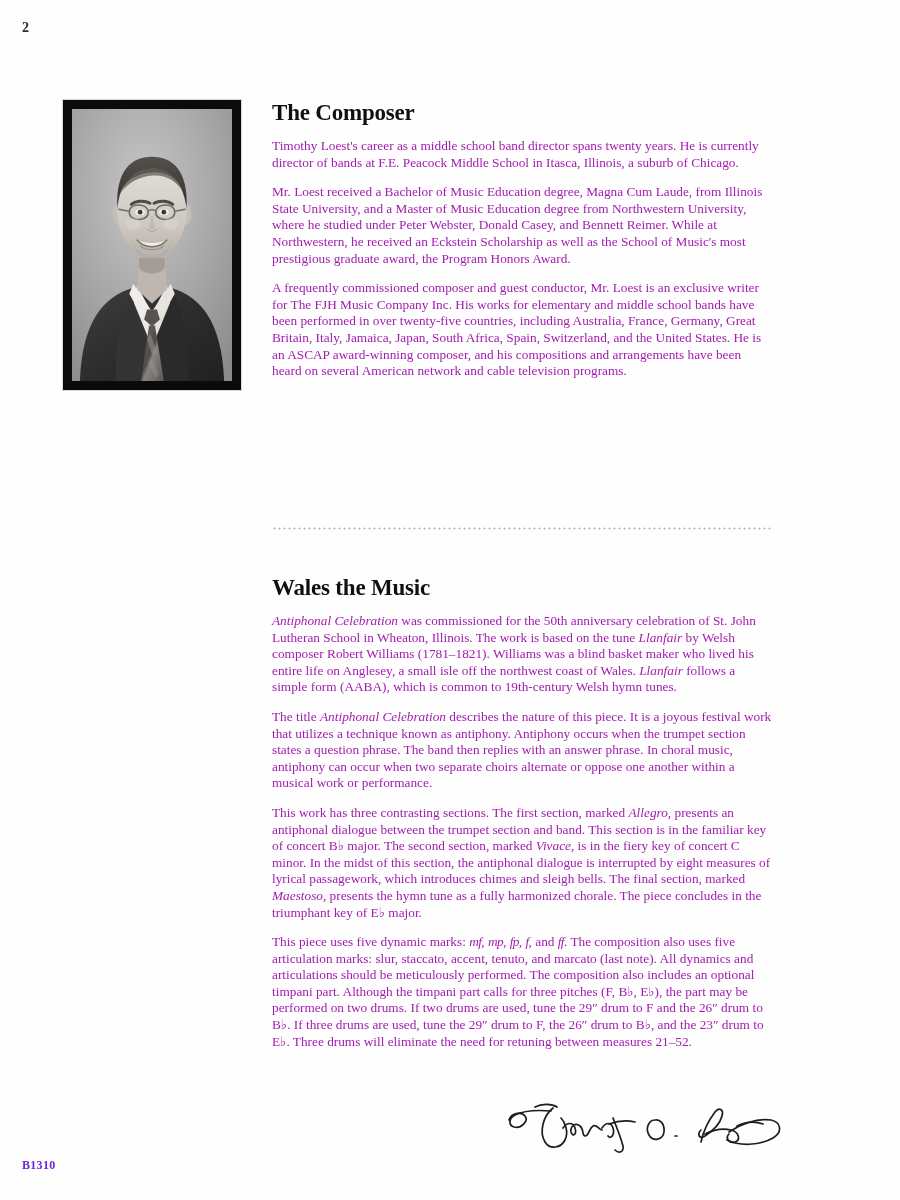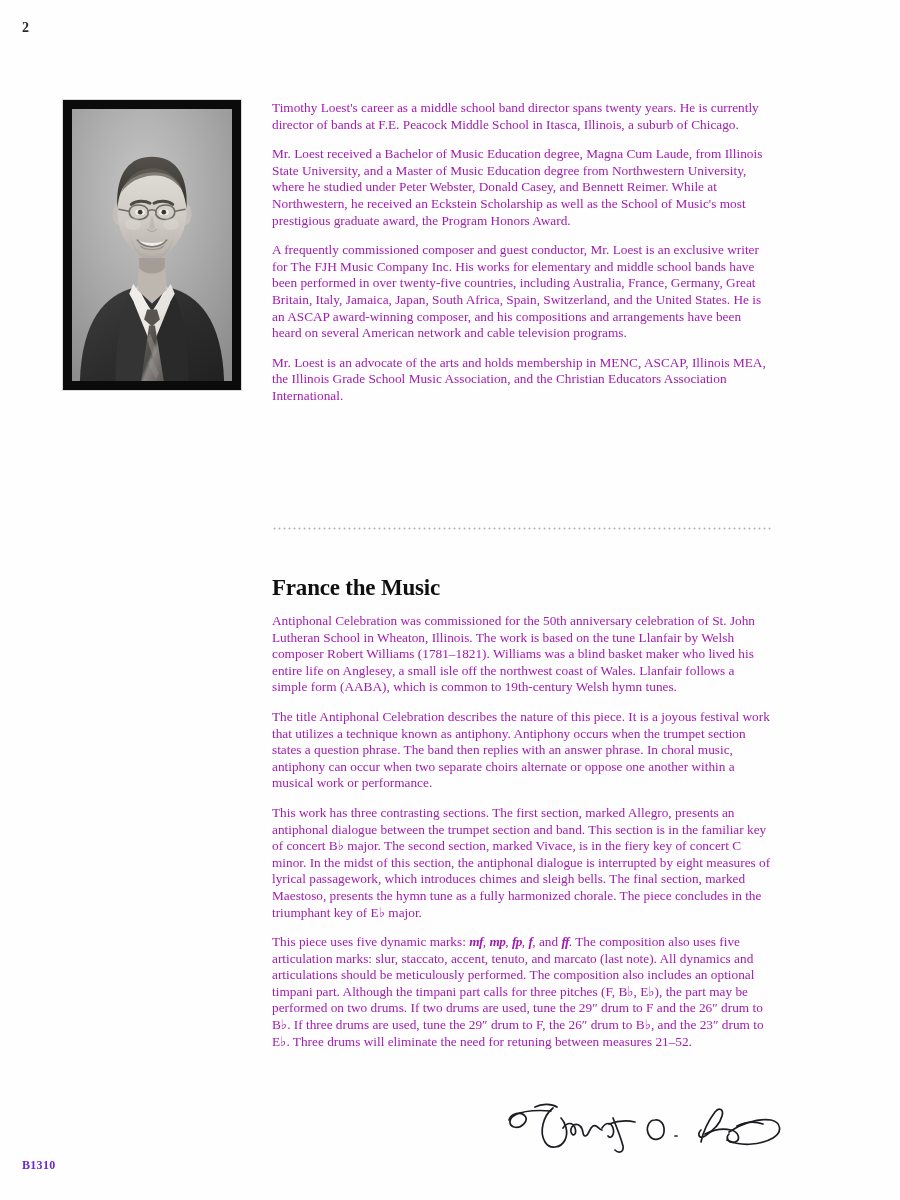--- a/index.html
+++ b/index.html
@@ -78,27 +78,27 @@
     font-family: "Liberation Serif", "DejaVu Serif", serif;
   }
   p.body-para {
     font-size: 13.3px;
     line-height: 16.6px;
     margin: 0 0 13px 0;
     text-align: left;
     color: #a21caf;
   }
   p.body-para:last-child { margin-bottom: 0; }
-  .it { }
+  .it { font-style: italic; }
 
   
   .dyn {
     font-family: "Liberation Serif", "DejaVu Serif", serif;
     font-style: italic;
-    font-weight: bold;
+    font-weight: normal;
     letter-spacing: -0.6px;
   }
 
   
   .divider {
     position: absolute;
     left: 272px;
     top: 527px;
     width: 500px;
     height: 3px;
@@ -223,30 +223,30 @@
 
         <path d="M58 124 C62 146 72 152 81 152 C90 152 100 146 104 124 C100 142 92 148 81 148 C70 148 62 142 58 124 Z" fill="#aaa49d" opacity="0.45"></path>
 
         <ellipse cx="62" cy="116" rx="8" ry="6" fill="#ded9d3" opacity="0.45"></ellipse>
         <ellipse cx="100" cy="116" rx="8" ry="6" fill="#ded9d3" opacity="0.45"></ellipse>
       </svg>
     </div>
   </div>
 
   <div class="content">
+    <h2 class="section-title">The Composer</h2>
     <p class="body-para">Timothy Loest's career as a middle school band director spans twenty years. He is currently director of bands at F.E. Peacock Middle School in Itasca, Illinois, a suburb of Chicago.</p>
     <p class="body-para">Mr. Loest received a Bachelor of Music Education degree, Magna Cum Laude, from Illinois State University, and a Master of Music Education degree from Northwestern University, where he studied under Peter Webster, Donald Casey, and Bennett Reimer. While at Northwestern, he received an Eckstein Scholarship as well as the School of Music's most prestigious graduate award, the Program Honors Award.</p>
     <p class="body-para">A frequently commissioned composer and guest conductor, Mr. Loest is an exclusive writer for The FJH Music Company Inc. His works for elementary and middle school bands have been performed in over twenty-five countries, including Australia, France, Germany, Great Britain, Italy, Jamaica, Japan, South Africa, Spain, Switzerland, and the United States. He is an ASCAP award-winning composer, and his compositions and arrangements have been heard on several American network and cable television programs.</p>
-    <p class="body-para">Mr. Loest is an advocate of the arts and holds membership in MENC, ASCAP, Illinois MEA, the Illinois Grade School Music Association, and the Christian Educators Association International.</p>
   </div>
 
   <div class="divider"></div>
 
   <div class="about">
-    <h2 class="section-title">France the Music</h2>
+    <h2 class="section-title">Wales the Music</h2>
 
     <p class="body-para"><span class="it">Antiphonal Celebration</span><span> was commissioned for the 50th anniversary celebration of St. John Lutheran School in Wheaton, Illinois. The work is based on the tune </span><span class="it">Llanfair</span><span> by Welsh composer Robert Williams (1781–1821). Williams was a blind basket maker who lived his entire life on Anglesey, a small isle off the northwest coast of Wales. </span><span class="it">Llanfair</span><span> follows a simple form (AABA), which is common to 19th-century Welsh hymn tunes.</span></p>
 
     <p class="body-para"><span>The title </span><span class="it">Antiphonal Celebration</span><span> describes the nature of this piece. It is a joyous festival work that utilizes a technique known as antiphony. Antiphony occurs when the trumpet section states a question phrase. The band then replies with an answer phrase. In choral music, antiphony can occur when two separate choirs alternate or oppose one another within a musical work or performance.</span></p>
 
     <p class="body-para"><span>This work has three contrasting sections. The first section, marked </span><span class="it">Allegro</span><span>, presents an antiphonal dialogue between the trumpet section and band. This section is in the familiar key of concert B♭ major. The second section, marked </span><span class="it">Vivace</span><span>, is in the fiery key of concert C minor. In the midst of this section, the antiphonal dialogue is interrupted by eight measures of lyrical passagework, which introduces chimes and sleigh bells. The final section, marked </span><span class="it">Maestoso</span><span>, presents the hymn tune as a fully harmonized chorale. The piece concludes in the triumphant key of E♭ major.</span></p>
 
     <p class="body-para"><span>This piece uses five dynamic marks: </span><span class="dyn">mf</span><span>, </span><span class="dyn">mp</span><span>, </span><span class="dyn">fp</span><span>, </span><span class="dyn">f</span><span>, and </span><span class="dyn">ff</span><span>. The composition also uses five articulation marks: slur, staccato, accent, tenuto, and marcato (last note). All dynamics and articulations should be meticulously performed. The composition also includes an optional timpani part. Although the timpani part calls for three pitches (F, B♭, E♭), the part may be performed on two drums. If two drums are used, tune the 29″ drum to F and the 26″ drum to B♭. If three drums are used, tune the 29″ drum to F, the 26″ drum to B♭, and the 23″ drum to E♭. Three drums will eliminate the need for retuning between measures 21–52.</span></p>
   </div>
 

